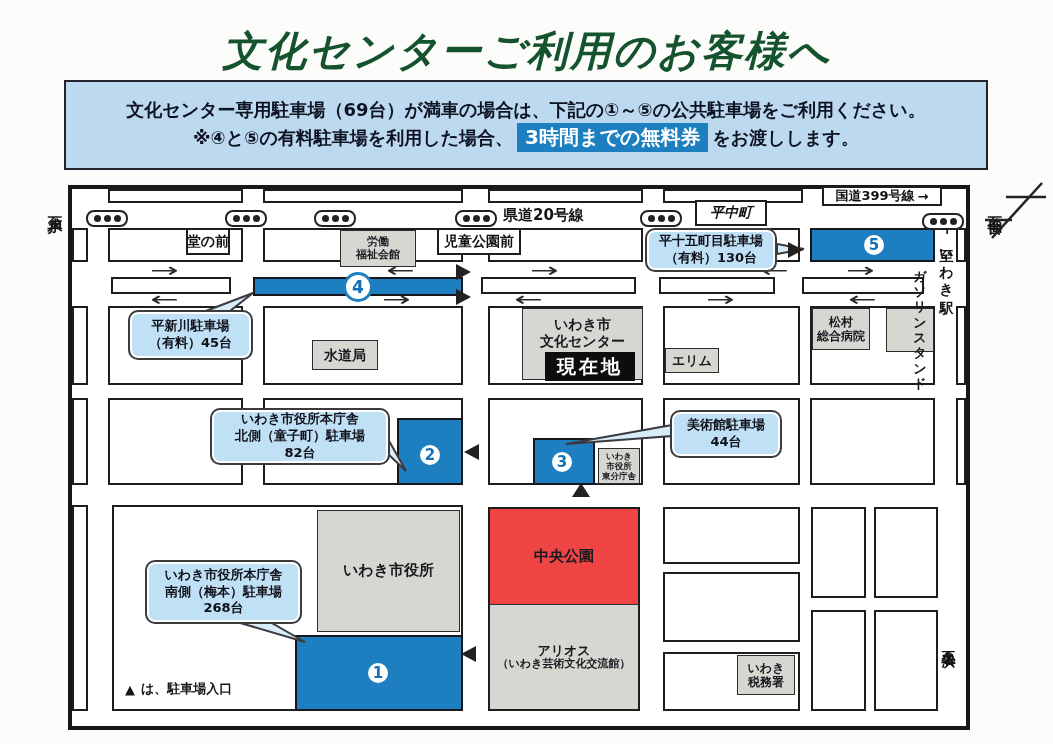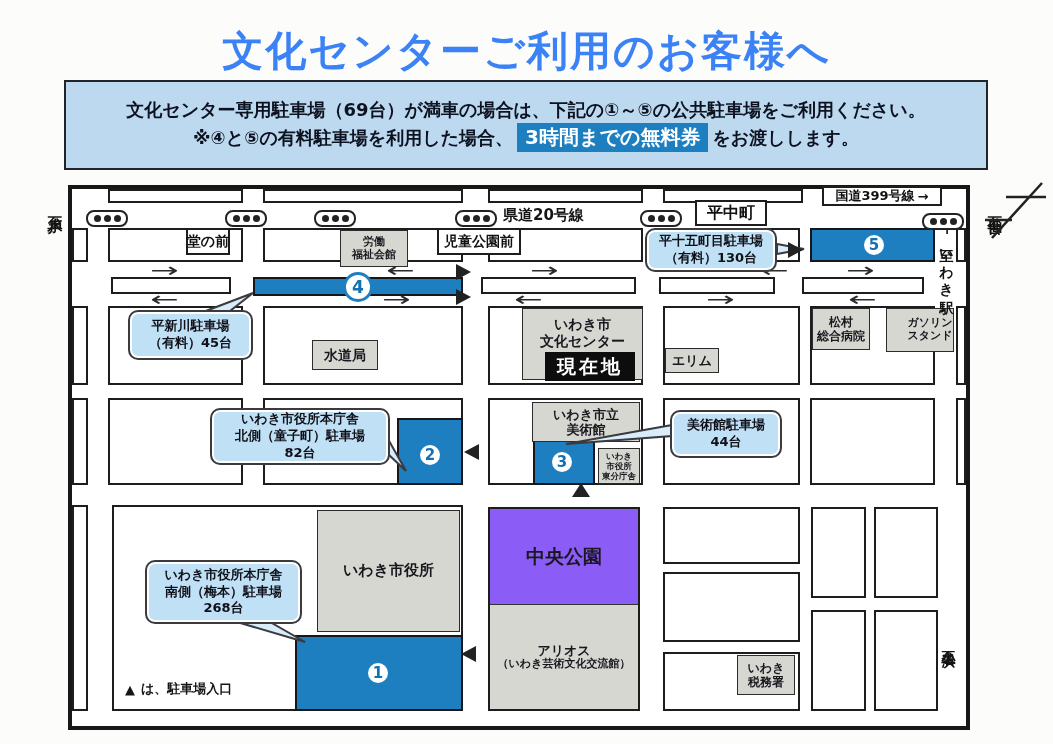--- a/index.html
+++ b/index.html
@@ -5,21 +5,21 @@
   html,body{margin:0;padding:0;}
   body{
     width:1053px;height:744px;position:relative;overflow:hidden;
     background:#fcfcfa;
     font-family:"DejaVu Sans","Liberation Sans",sans-serif;
     color:#13131c;
   }
   
   .page-title{
     position:absolute;left:0;top:24px;width:100%;text-align:center;
-    font-size:41px;font-weight:900;letter-spacing:2px;color:#3b82f6;
+    font-size:41px;font-weight:900;letter-spacing:2px;color:#14532d;font-style:italic;
   }
   .notice{
     position:absolute;left:64px;top:80px;width:920px;height:86px;
     background:#bcd9f0;border:2px solid #23232b;
     display:flex;flex-direction:column;align-items:center;justify-content:center;
     gap:1px;color:#0d1220;
   }
   .notice .n1{font-size:18px;font-weight:700;white-space:nowrap;}
   .notice .n2{font-size:18px;font-weight:700;white-space:nowrap;}
   .notice .n3{font-size:18px;font-weight:700;white-space:nowrap;display:flex;align-items:center;}
@@ -150,73 +150,69 @@
   <div class="block" style="left:409px;top:88px;width:155px;height:17px;"></div>
   <div class="block" style="left:587px;top:88px;width:116px;height:17px;"></div>
   <div class="block" style="left:730px;top:88px;width:122px;height:17px;"></div>
 
   <div class="blue" style="left:181px;top:88px;width:210px;height:19px;"></div>
   <div class="blue" style="left:738px;top:39px;width:125px;height:34px;"></div>
   <div class="blue" style="left:325px;top:229px;width:66px;height:67px;"></div>
   <div class="blue" style="left:461px;top:249px;width:62px;height:47px;"></div>
   <div class="blue" style="left:223px;top:446px;width:168px;height:76px;"></div>
 
-  <div class="gray" style="left:268px;top:41px;width:68px;height:37px;font-size:11px;">
+  <div class="gray" style="left:268px;top:41px;width:76px;height:37px;font-size:11px;">
     <span>労働</span>
     <span>福祉会館</span>
   </div>
   <div class="gray" style="left:240px;top:151px;width:66px;height:30px;font-size:14px;">
     <span>水道局</span>
   </div>
   <div class="gray" style="left:450px;top:119px;width:121px;height:72px;font-size:14px;justify-content:flex-start;padding-top:7px;">
     <span>いわき市</span>
     <span>文化センター</span>
   </div>
   <div class="genzaichi" style="left:473px;top:163px;width:90px;height:29px;">現在地</div>
   <div class="gray" style="left:593px;top:159px;width:54px;height:25px;font-size:13px;">
     <span>エリム</span>
   </div>
   <div class="gray" style="left:740px;top:119px;width:58px;height:42px;font-size:12px;">
     <span>松村</span>
     <span>総合病院</span>
   </div>
-  <div class="gray" style="left:814px;top:119px;width:68px;height:44px;font-size:11px;padding-left:20px;">
+  <div class="gray" style="left:814px;top:119px;width:48px;height:44px;font-size:13px;padding-left:20px;">
     <span>ガソリン</span>
     <span>スタンド</span>
-  </div>
-  <div class="gray" style="left:460px;top:213px;width:108px;height:40px;font-size:13px;">
-    <span>いわき市立</span>
-    <span>美術館</span>
   </div>
   <div class="gray" style="left:526px;top:259px;width:42px;height:36px;font-size:8.5px;">
     <span>いわき</span>
     <span>市役所</span>
     <span>東分庁舎</span>
   </div>
   <div class="gray" style="left:245px;top:321px;width:143px;height:122px;font-size:15px;">
     <span>いわき市役所</span>
   </div>
-  <div class="gray" style="left:418px;top:320px;width:148px;height:95px;font-size:19px;background:#8b5cf6;border:none;">
+  <div class="gray" style="left:418px;top:320px;width:148px;height:95px;font-size:15px;background:#ef4444;border:none;">
     <span>中央公園</span>
   </div>
   <div class="gray" style="left:418px;top:415px;width:148px;height:105px;border:none;border-top:1.5px solid #333;">
     <span style="font-size:13px;">アリオス</span>
     <span style="font-size:11px;">（いわき芸術文化交流館）</span>
   </div>
   <div class="gray" style="left:665px;top:466px;width:58px;height:40px;font-size:12px;">
     <span>いわき</span>
     <span>税務署</span>
   </div>
 
   <div class="roadlabel" style="left:431px;top:17px;font-size:15px;">県道20号線</div>
   <div class="whitebox" style="left:750px;top:-3px;width:120px;height:20px;font-size:13px;gap:3px;">
     <span>国道399号線</span>
     <span>→</span>
   </div>
-  <div class="whitebox" style="left:623px;top:11px;width:72px;height:26px;font-size:16px;">平中町</div>
+  <div class="whitebox" style="left:623px;top:11px;width:72px;height:26px;font-size:14px;font-style:italic;">平中町</div>
   <div class="whitebox" style="left:114px;top:39px;width:44px;height:27px;font-size:14px;">堂の前</div>
   <div class="whitebox" style="left:365px;top:39px;width:84px;height:27px;font-size:14px;">児童公園前</div>
 
   <div class="tl" style="left:14px;top:21px;">
       <i></i>
       <i></i>
       <i></i>
     </div>
   <div class="tl" style="left:153px;top:21px;">
       <i></i>

